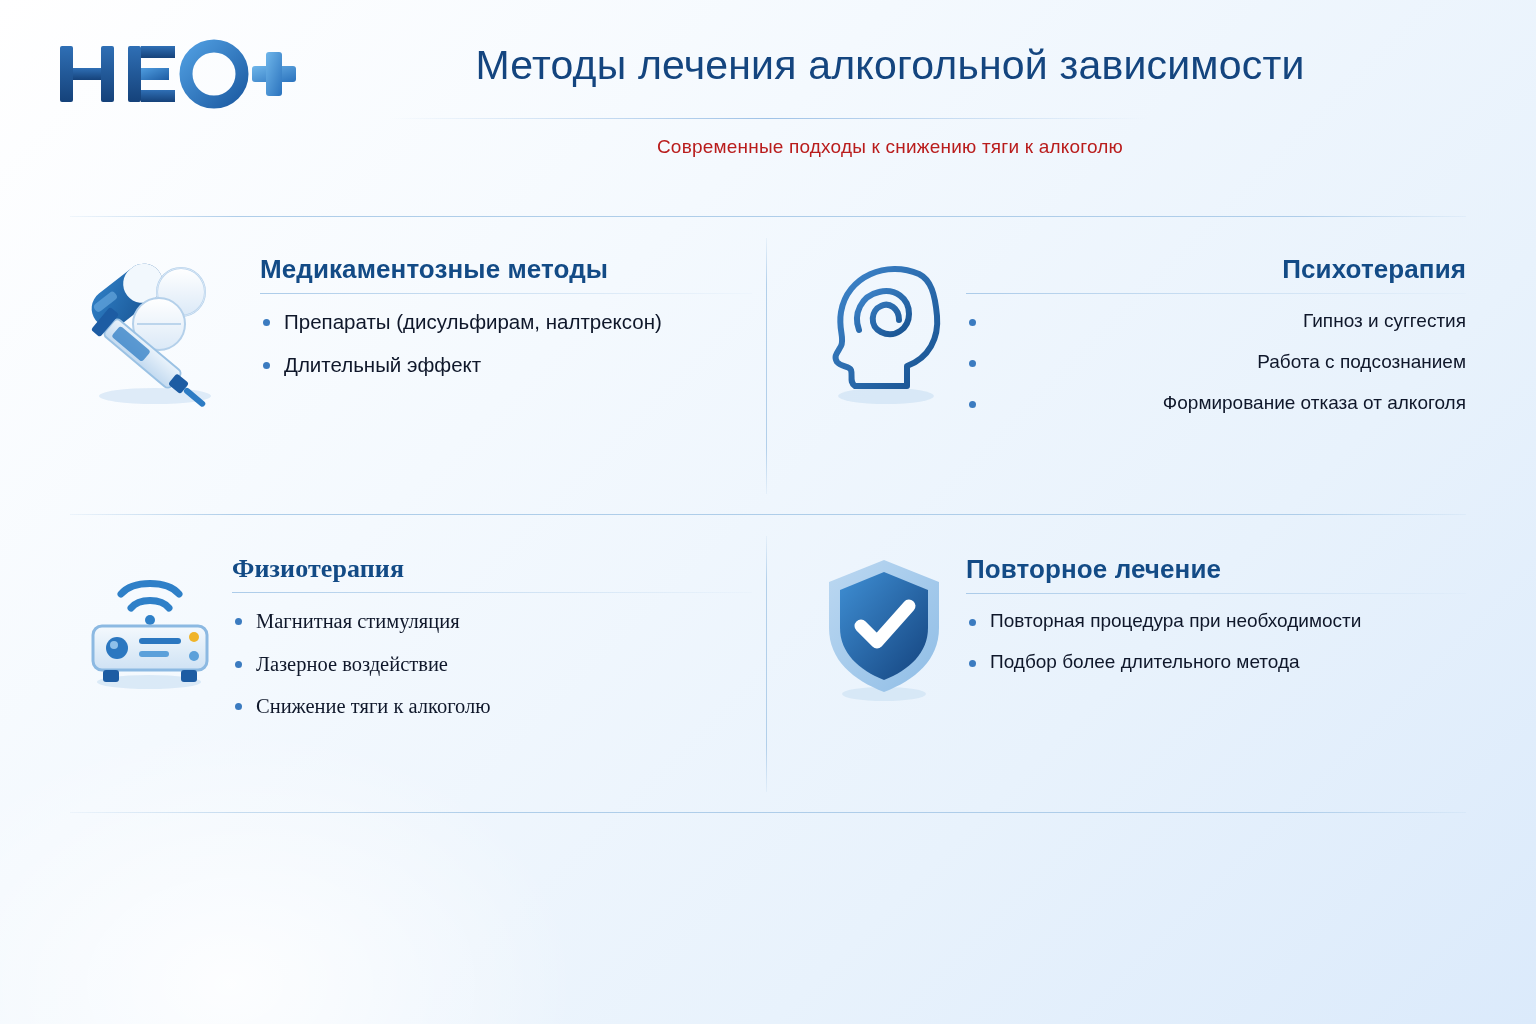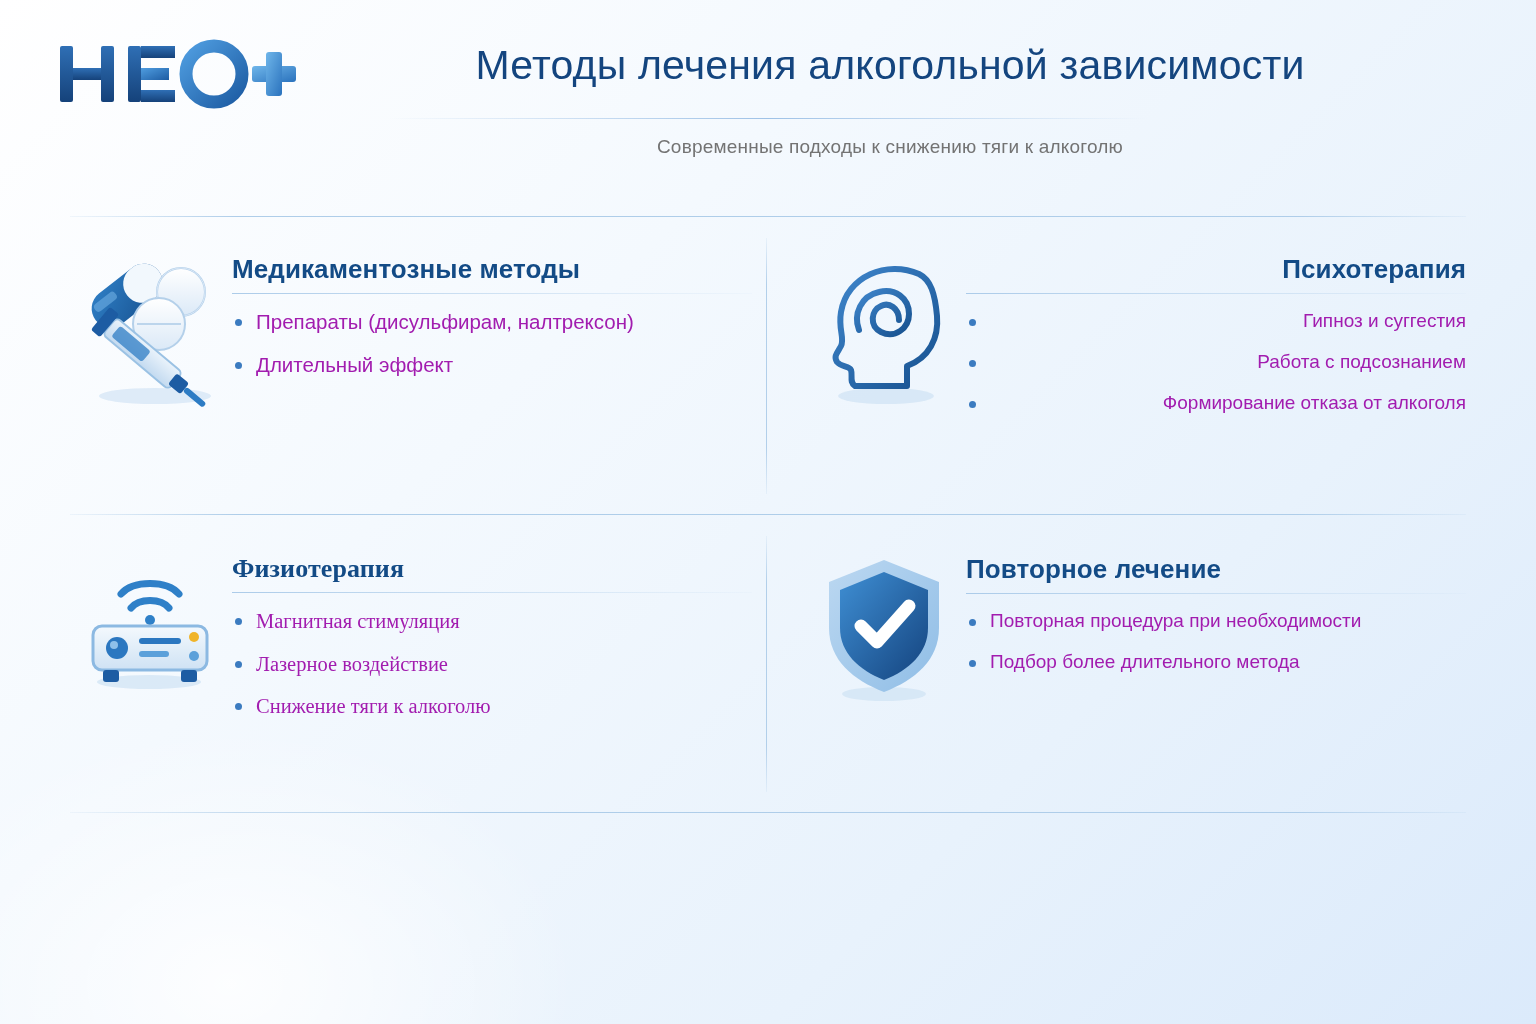--- a/index.html
+++ b/index.html
@@ -56,21 +56,21 @@
     height: 1px;
     background: linear-gradient(to right, rgba(160,195,230,0), rgba(150,188,228,0.9), rgba(160,195,230,0));
   }
   .subtitle {
     position: absolute;
     left: 300px;
     top: 136px;
     width: 1180px;
     text-align: center;
     font-size: 19px;
-    color: #737373;
+    color: #b91c1c;
     letter-spacing: 0.2px;
   }
 
   
   .hline {
     position: absolute;
     height: 1px;
     background: linear-gradient(to right, rgba(171,203,232,0.15), rgba(171,203,232,0.95) 12%, rgba(171,203,232,0.95) 88%, rgba(171,203,232,0.15));
   }
   .hline.top    { left: 70px;  top: 216px; width: 1396px; }
@@ -85,21 +85,21 @@
   }
   .vline.upper { top: 238px; height: 256px; }
   .vline.lower { top: 536px; height: 256px; }
 
   
   .card {
     position: absolute;
     display: flex;
     align-items: flex-start;
   }
-  .card.c1 { left: 72px;  top: 240px; width: 680px; }
+  .card.c1 { left: 72px;  top: 240px; width: 680px; gap: 28px; }
   .card.c2 { left: 806px; top: 240px; width: 660px; text-align: right; }
   .card.c3 { left: 72px;  top: 540px; width: 680px; font-family: Liberation Serif, serif; }
   .card.c4 { left: 806px; top: 540px; width: 660px; }
 
   .card-icon {
     width: 160px;
     min-width: 160px;
     height: 170px;
     display: flex;
     align-items: flex-start;
@@ -127,21 +127,21 @@
   .bullets {
     list-style: none;
     margin: 0;
     padding: 0;
   }
   .bullets li {
     position: relative;
     padding-left: 24px;
     margin-bottom: 18px;
     font-size: 20.5px;
-    color: #a21caf;
+    color: #0f172a;
     line-height: 1.2;
   }
   .bullets li:last-child { margin-bottom: 0; }
   .bullets li::before {
     content: "";
     position: absolute;
     left: 3px;
     top: 9px;
     width: 7px;
     height: 7px;

